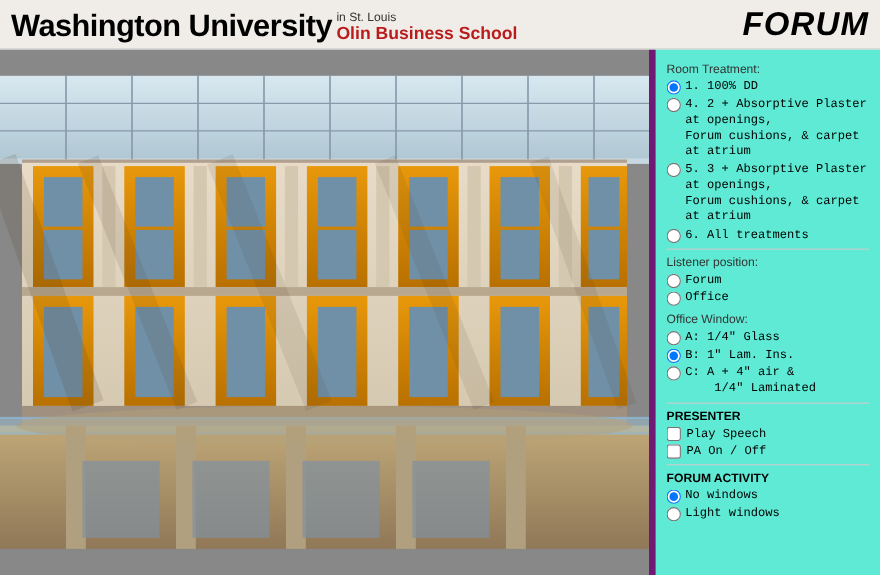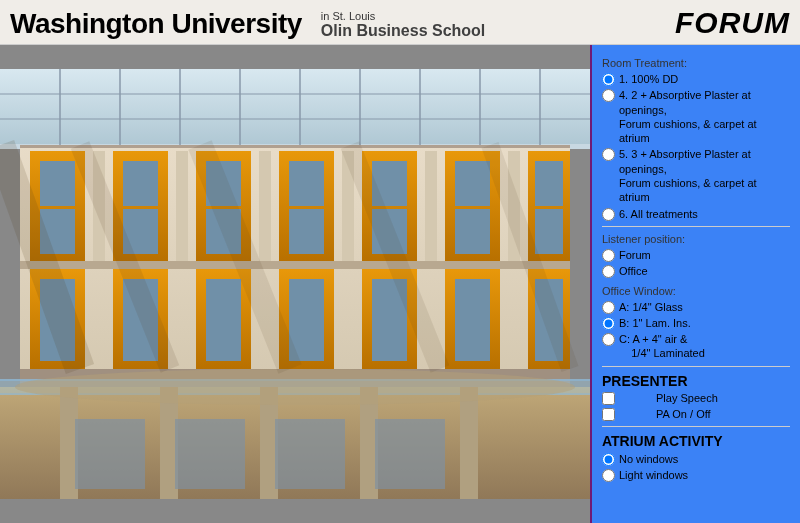--- a/index.html
+++ b/index.html
@@ -24,31 +24,31 @@
     }
     .header-university {
       font-size: 28px;
       font-weight: bold;
       color: #000;
       letter-spacing: -0.5px;
     }
     .header-middle {
       display: flex;
       flex-direction: column;
-      margin-left: 19px;
+      margin-left: 4px;
       line-height: 1.1;
     }
     .header-st-louis {
       font-size: 11px;
       color: #333;
     }
     .header-olin {
       font-size: 16px;
       font-weight: bold;
-      color: #404040;
+      color: #b91c1c;
     }
     .header-forum {
       font-size: 30px;
       font-weight: bold;
       font-style: italic;
       color: #000;
       margin-left: auto;
       letter-spacing: 1px;
     }
 
@@ -69,26 +69,26 @@
 
     
     .building-svg {
       width: 100%;
       height: 100%;
     }
 
     
     .control-panel {
       flex: 1;
-      background: #3b82f6;
+      background: #5eead4;
       padding: 6px 10px;
       overflow-y: auto;
       font-size: 11px;
       color: #000;
-      border-left: 2px solid #701a75;
+      border-left: 6px solid #701a75;
     }
 
     .section-title {
       font-size: 11px;
       font-weight: normal;
       color: #333;
       margin-bottom: 3px;
       margin-top: 6px;
     }
 
@@ -105,40 +105,40 @@
 
     .radio-item input[type="radio"] {
       margin-top: 1px;
       margin-right: 4px;
       flex-shrink: 0;
     }
 
     .radio-label {
       font-size: 11px;
       color: #000;
+      font-family: Liberation Mono, monospace;
     }
 
     .divider {
       border: none;
       border-top: 1px solid #ccc;
       margin: 5px 0;
     }
 
     .checkbox-item {
       display: flex;
-      align-items: center;
+      align-items: flex-end;
       margin-bottom: 3px;
-      gap: 36px;
     }
     .checkbox-item input[type="checkbox"] {
       margin-right: 5px;
     }
 
     .section-bold {
-      font-size: 14px;
+      font-size: 11px;
       font-weight: bold;
       color: #000;
       margin-top: 6px;
       margin-bottom: 3px;
     }
 
     
     .office-window-section {
       margin-left: 0;
       margin-top: 2px;
@@ -338,21 +338,21 @@
       <input type="checkbox" id="ps1" style="">
       <label for="ps1" class="radio-label">Play Speech</label>
     </div>
     <div class="checkbox-item">
       <input type="checkbox" id="ps2" style="">
       <label for="ps2" class="radio-label">PA On / Off</label>
     </div>
 
     <hr class="divider">
 
-    <div class="section-bold">ATRIUM ACTIVITY</div>
+    <div class="section-bold">FORUM ACTIVITY</div>
     <div class="radio-group">
       <div class="radio-item">
         <input type="radio" name="atriumact" id="aa1" checked="" style="">
         <label for="aa1" class="radio-label">No windows</label>
       </div>
       <div class="radio-item">
         <input type="radio" name="atriumact" id="aa2" style="">
         <label for="aa2" class="radio-label">Light windows</label>
       </div>
 

